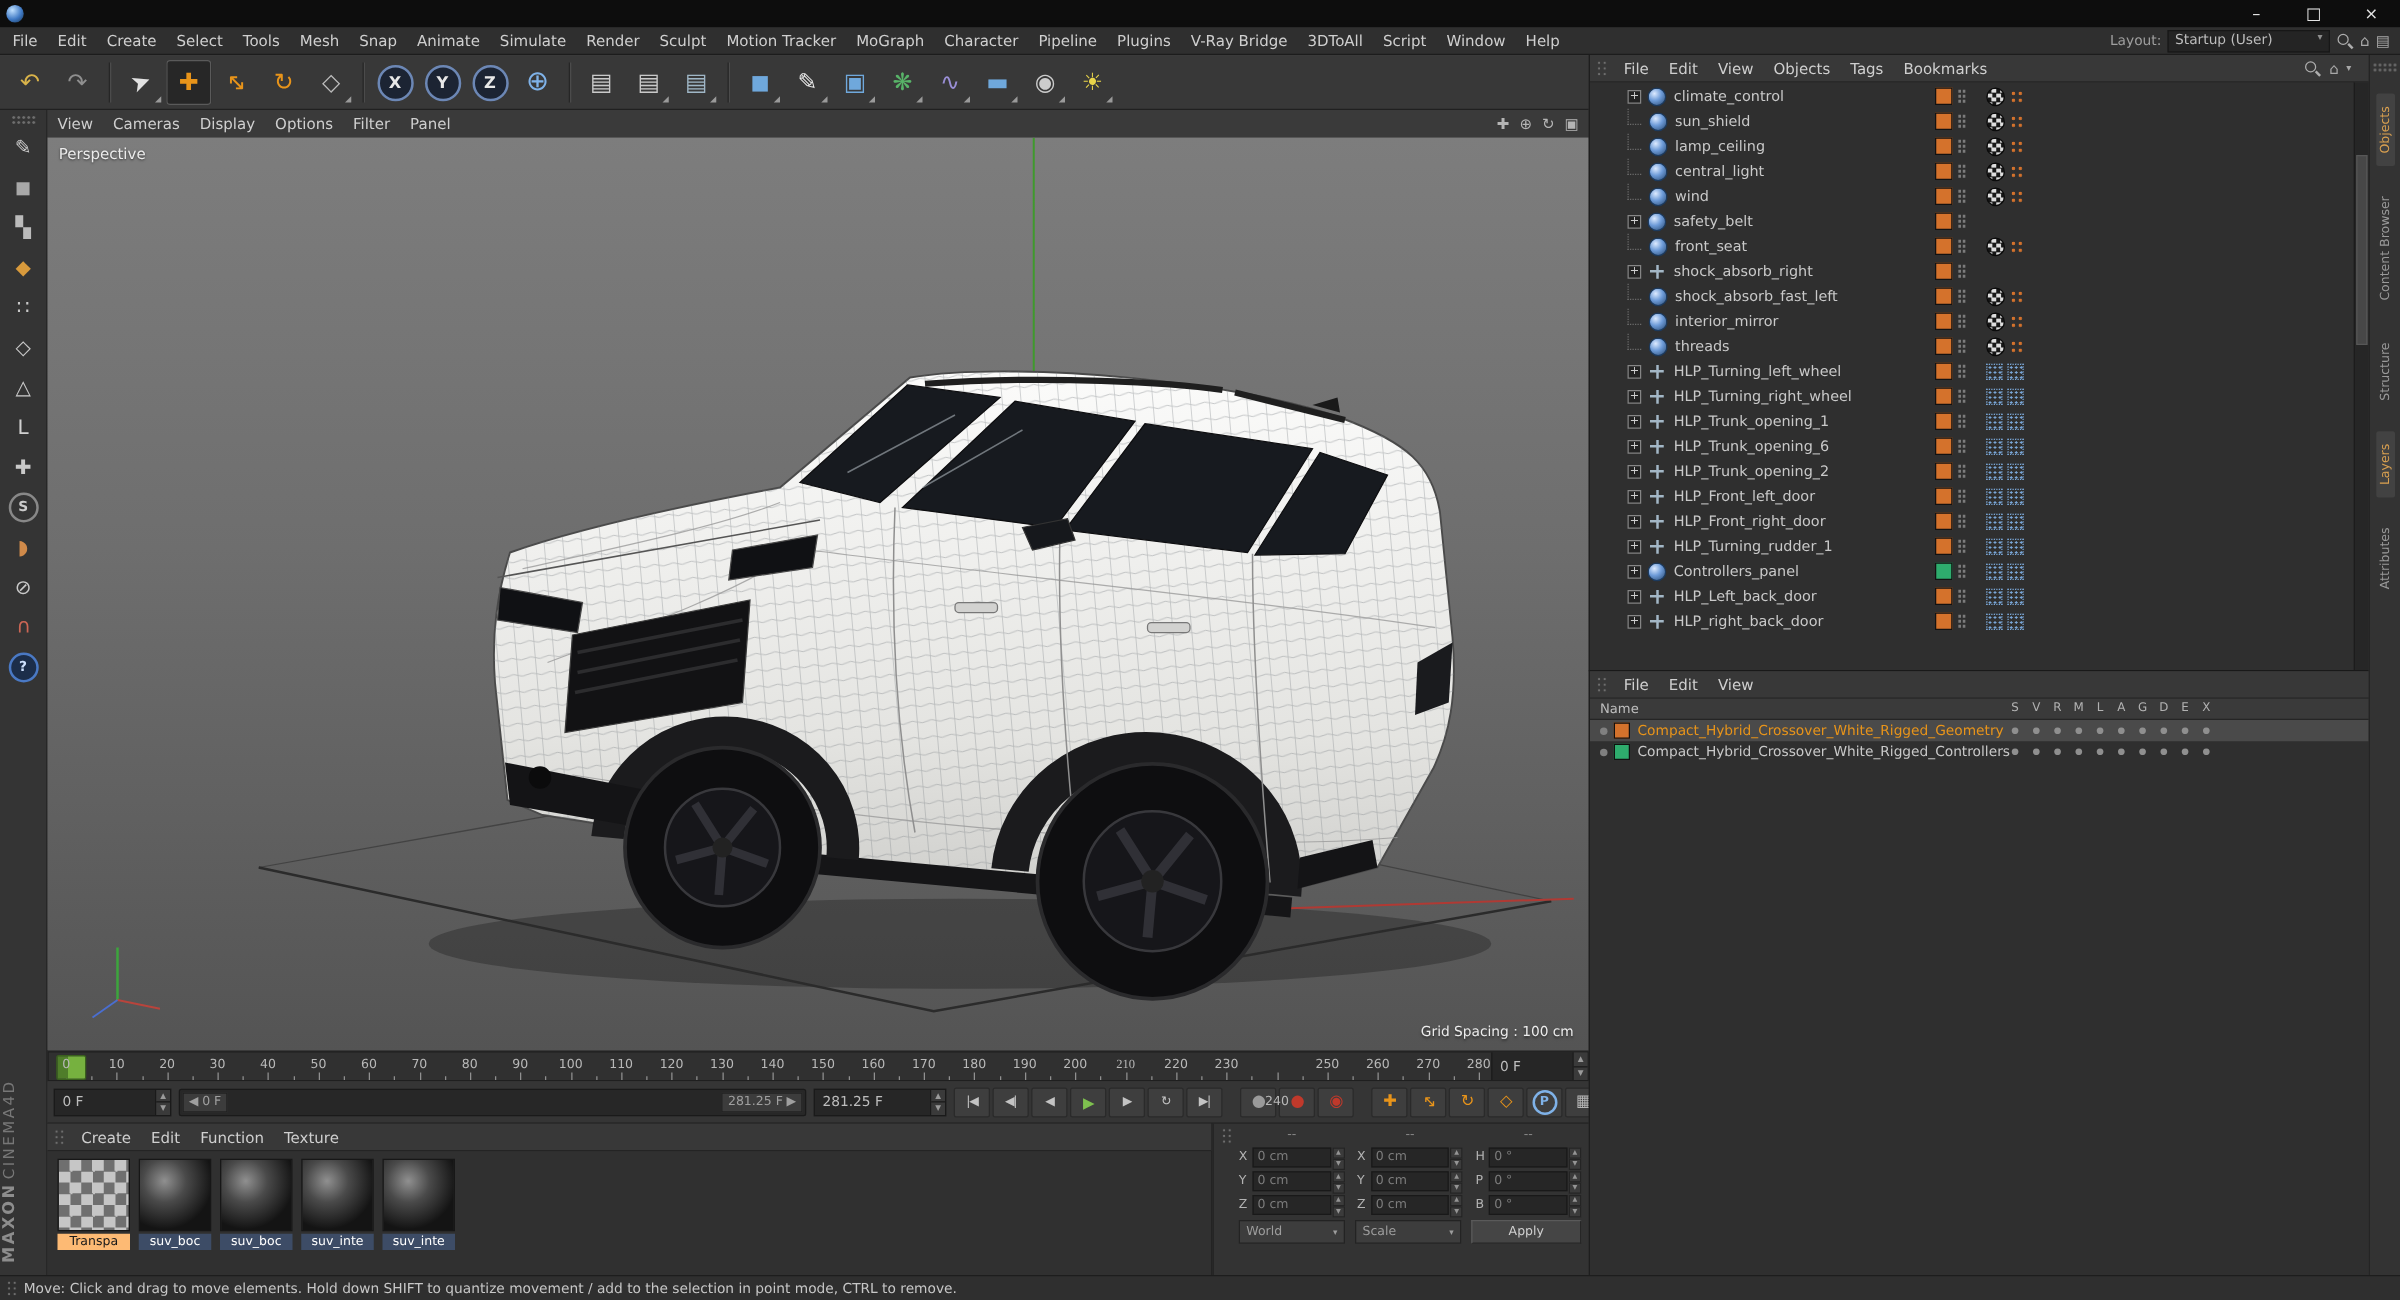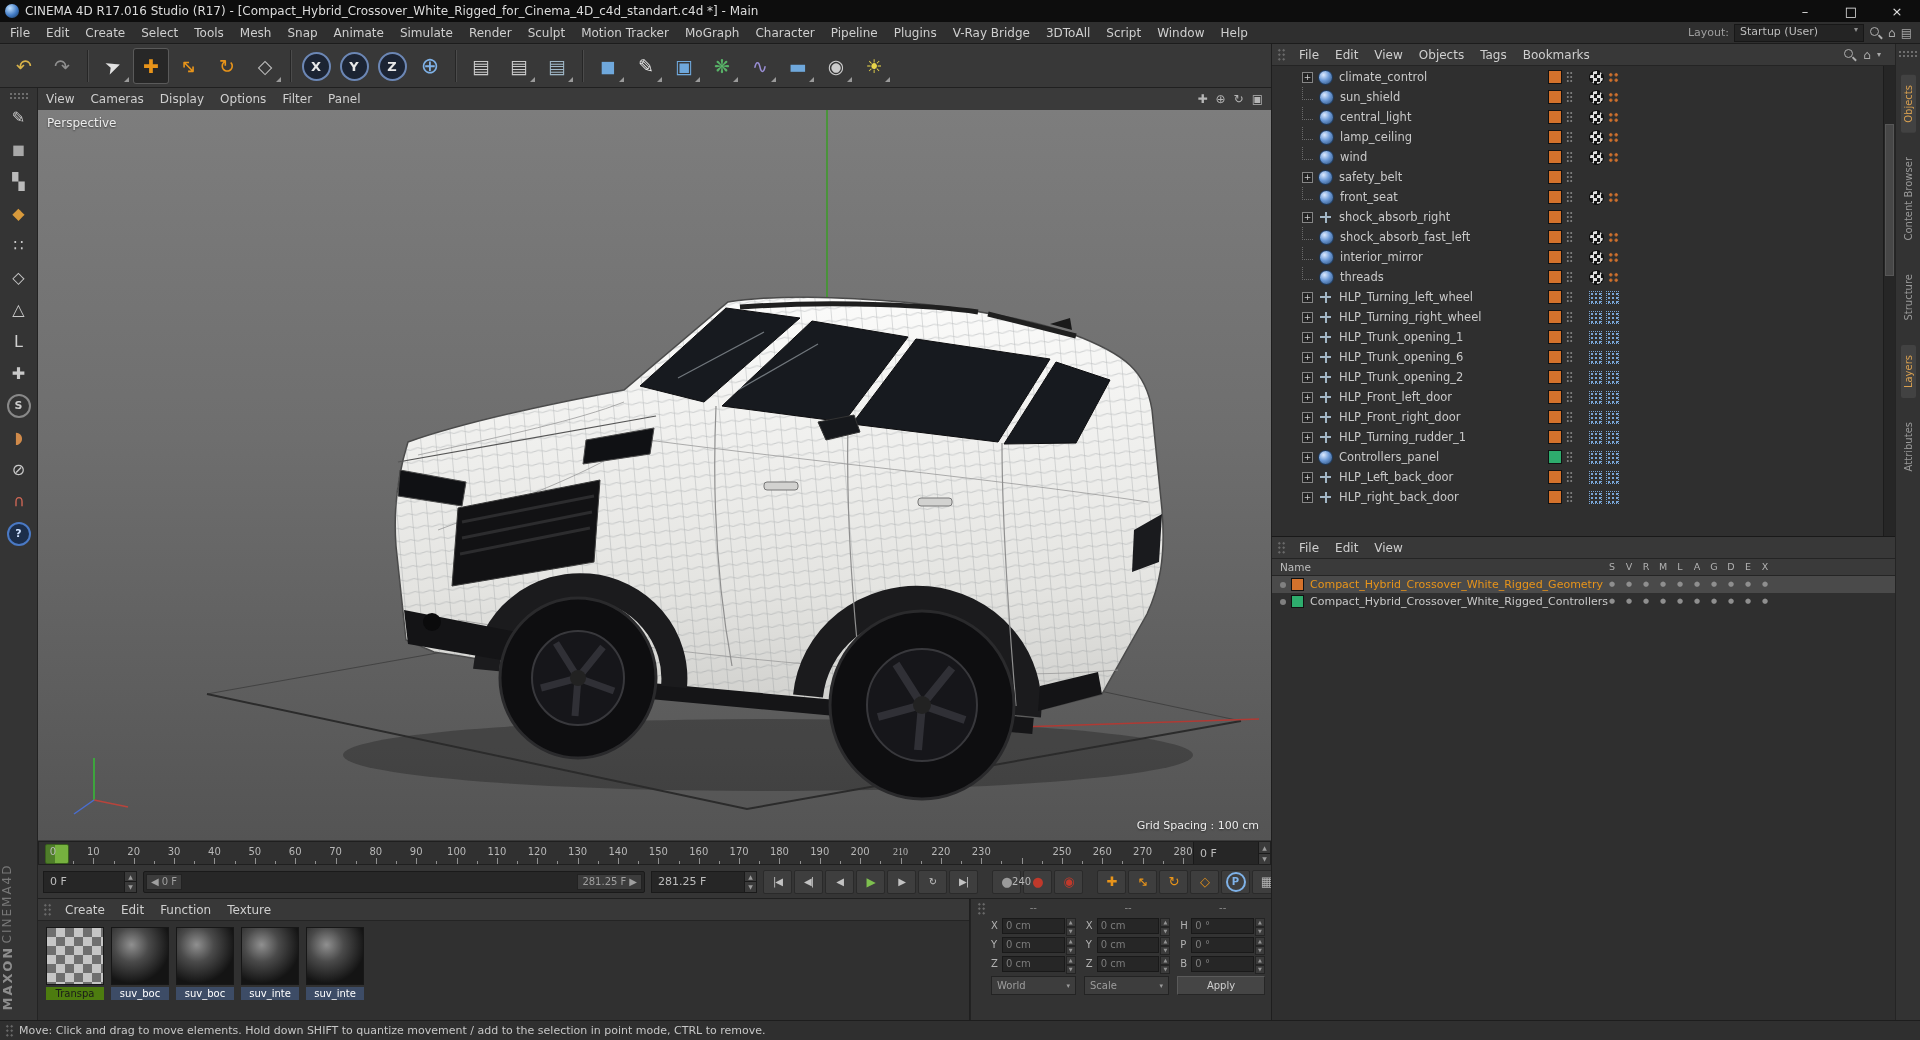--- a/index.html
+++ b/index.html
@@ -116,21 +116,21 @@
   .panel-menu{height:21px;background:#383838;border-bottom:1px solid #242424;display:flex;align-items:center}
   .handle{width:9px;height:14px;margin:0 5px;flex:none;
           background-image:radial-gradient(#6e6e6e 1px,transparent 1.2px);background-size:4.5px 4.5px}
   #mat-items{display:flex;gap:7px;padding:6px 8px}
   .mat{width:58px;flex:none}
   .mat .thumb{width:56px;height:56px;border:1px solid #171717}
   .thumb.checker{background:repeating-conic-gradient(#c6c6c6 0% 25%,#6f6f6f 0% 50%);background-size:18px 18px}
   .thumb.sphere{background:radial-gradient(circle at 35% 30%,#909090 0%,#4a4a4a 32%,#141414 72%)}
   .mat .lbl{margin-top:2px;height:13px;line-height:13px;text-align:center;font-size:10px;color:#fff;
             background:#3d4c66;overflow:hidden;white-space:nowrap}
-  .mat.selected .lbl{background:#4d7c0f;color:#1a1a1a}
+  .mat.selected .lbl{background:#fdba74;color:#1a1a1a}
 
   
   #coords{position:absolute;left:970px;top:899px;width:301px;height:121px;background:#333;
           border-left:1px solid #222;box-sizing:border-box;padding:3px 6px}
   .coord-heads{display:flex;gap:10px;height:14px;margin-left:14px}
   .coord-heads span{flex:1;text-align:center;color:#8a8a8a;font-size:10px}
   #coord-groups{display:flex;gap:10px}
   .cgroup{flex:1}
   .crow{display:flex;align-items:center;height:17px;margin-bottom:2px}
   .clabel{width:11px;font-size:10px;color:#b3b3b3;flex:none}
@@ -199,21 +199,20 @@
   
   #status{position:absolute;left:0;top:1020px;width:1920px;height:20px;background:#2f2f2f;
           border-top:1px solid #1d1d1d;box-sizing:border-box;display:flex;align-items:center}
   #status .text{color:#c7c7c7;font-size:11px;white-space:nowrap}
 </style>
 </head>
 <body>
 
 <div id="titlebar">
   <span class="app-icon"></span>
-  <span class="title-text">CINEMA 4D R17.016 Studio (R17) - [Compact_Hybrid_Crossover_White_Rigged_for_Cinema_4D_c4d_standart.c4d *] - Main</span>
   <div class="win-controls">
     <span class="winbtn">–</span>
     <span class="winbtn">□</span>
     <span class="winbtn">×</span>
   </div>
 </div>
 
 <div id="menubar">
   <div id="menubar-items">
       <span class="menu-item">File</span>
@@ -858,32 +857,32 @@
         <div class="row-right">
           <span class="layer-sq" style="background: rgb(212, 114, 44);"></span>
           <span class="drag-dots"></span>
           <span class="tag-checker"></span>
           <span class="tag-odots"></span>
         </div>
       </div>
       <div class="om-row">
         <span class="elbow"></span>
         <span class="obj-icon joint"></span>
-        <span class="obj-name">central_light</span>
+        <span class="obj-name">lamp_ceiling</span>
         <div class="row-right">
           <span class="layer-sq" style="background: rgb(212, 114, 44);"></span>
           <span class="drag-dots"></span>
           <span class="tag-checker"></span>
           <span class="tag-odots"></span>
         </div>
       </div>
       <div class="om-row">
         <span class="elbow"></span>
         <span class="obj-icon joint"></span>
-        <span class="obj-name">lamp_ceiling</span>
+        <span class="obj-name">central_light</span>
         <div class="row-right">
           <span class="layer-sq" style="background: rgb(212, 114, 44);"></span>
           <span class="drag-dots"></span>
           <span class="tag-checker"></span>
           <span class="tag-odots"></span>
         </div>
       </div>
       <div class="om-row">
         <span class="elbow"></span>
         <span class="obj-icon joint"></span>

